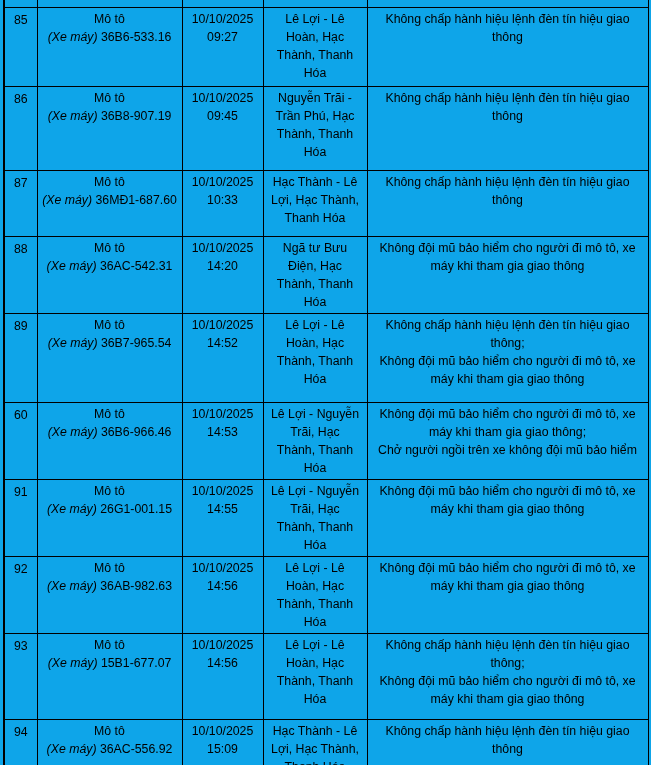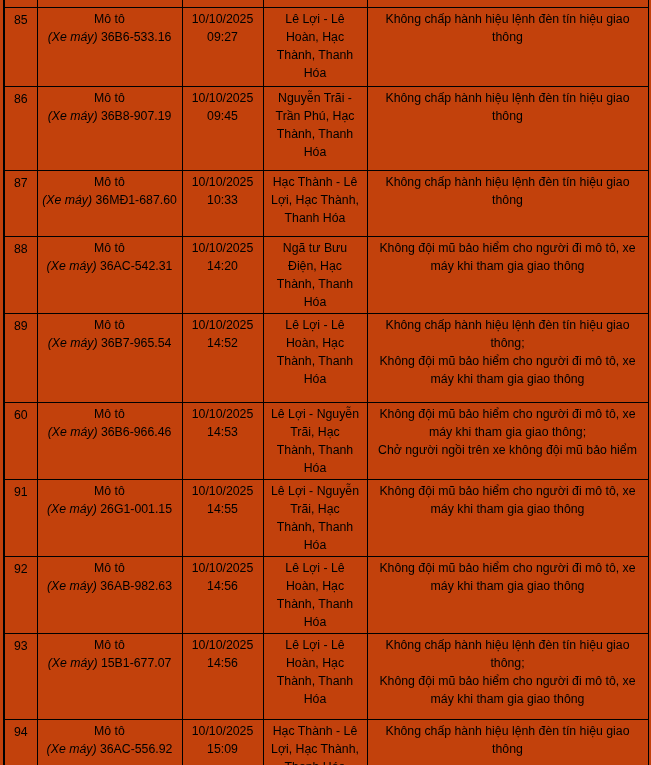--- a/index.html
+++ b/index.html
@@ -1,17 +1,17 @@
 <!DOCTYPE html>
 <html><head>
 <meta charset="utf-8">
 <style>
   html, body { margin: 0; padding: 0; background: #ffffff; }
   .page {
-    width: 651px; height: 765px; overflow: hidden; background: #c2410c;
+    width: 651px; height: 765px; overflow: hidden; background: #0ea5e9;
     position: relative;
   }
   table.vtable {
     border-collapse: collapse;
     table-layout: fixed;
     width: 644px;
     margin-left: 3px;
     font-family: "Liberation Sans", "DejaVu Sans", sans-serif;
     font-size: 12.3px;
     line-height: 18px;

